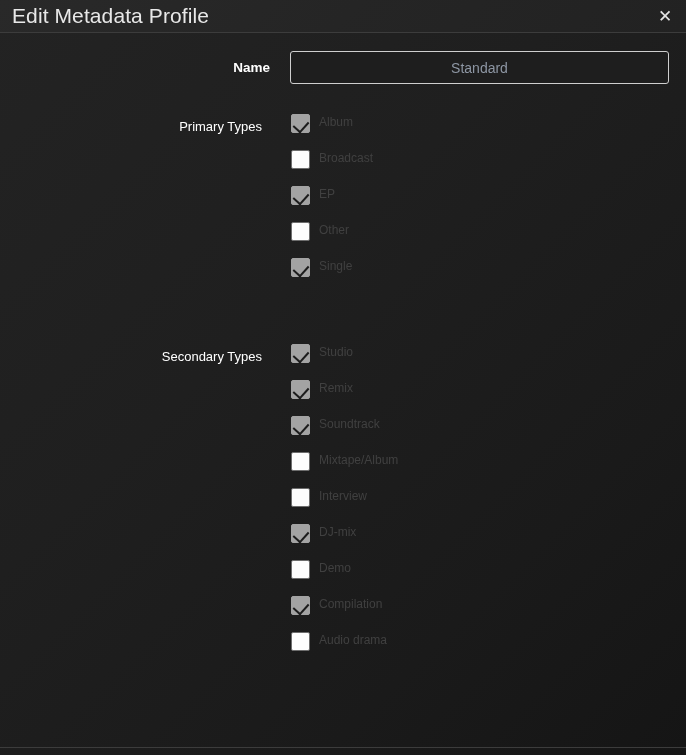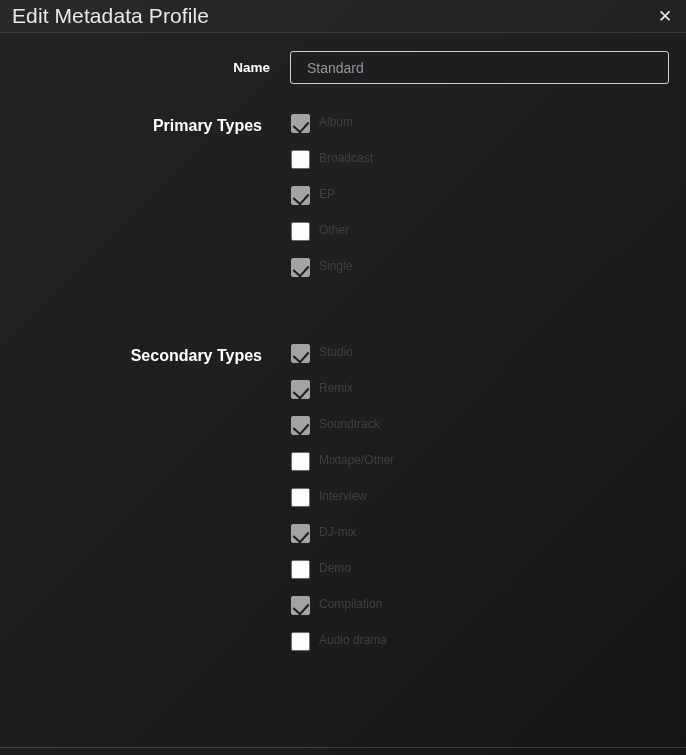--- a/index.html
+++ b/index.html
@@ -100,36 +100,37 @@
     width: 379px;
     height: 33px;
     background: #1e1e1e;
     border: 1px solid #cfcfcf;
     border-radius: 3px;
     color: #8d96a3;
     font-family: "Liberation Sans", sans-serif;
     font-size: 14px;
     padding: 0 16px;
     outline: none;
+    text-align: center;
   }
   .name-input::placeholder { color: #8d96a3; opacity: 1; }
 
   
   .primary-group   { top: 80px; }
   .secondary-group { top: 310px; }
 
   .group-label-cell {
     width: 262px;
     text-align: right;
     padding-top: 4px;
   }
 
   .group-label {
-    font-size: 16px;
-    font-weight: bold;
+    font-size: 13px;
+    font-weight: normal;
     color: #ffffff;
     white-space: nowrap;
   }
 
   .checkbox-list {
     margin-left: 29px;
   }
 
   .checkbox-row {
     height: 36px;
@@ -247,21 +248,21 @@
           <div class="checkbox-row">
             <span class="checkbox-box checked"></span>
             <span class="checkbox-label">Remix</span>
           </div>
           <div class="checkbox-row">
             <span class="checkbox-box checked"></span>
             <span class="checkbox-label">Soundtrack</span>
           </div>
           <div class="checkbox-row">
             <span class="checkbox-box unchecked"></span>
-            <span class="checkbox-label">Mixtape/Other</span>
+            <span class="checkbox-label">Mixtape/Album</span>
           </div>
           <div class="checkbox-row">
             <span class="checkbox-box unchecked"></span>
             <span class="checkbox-label">Interview</span>
           </div>
           <div class="checkbox-row">
             <span class="checkbox-box checked"></span>
             <span class="checkbox-label">DJ-mix</span>
           </div>
           <div class="checkbox-row">

